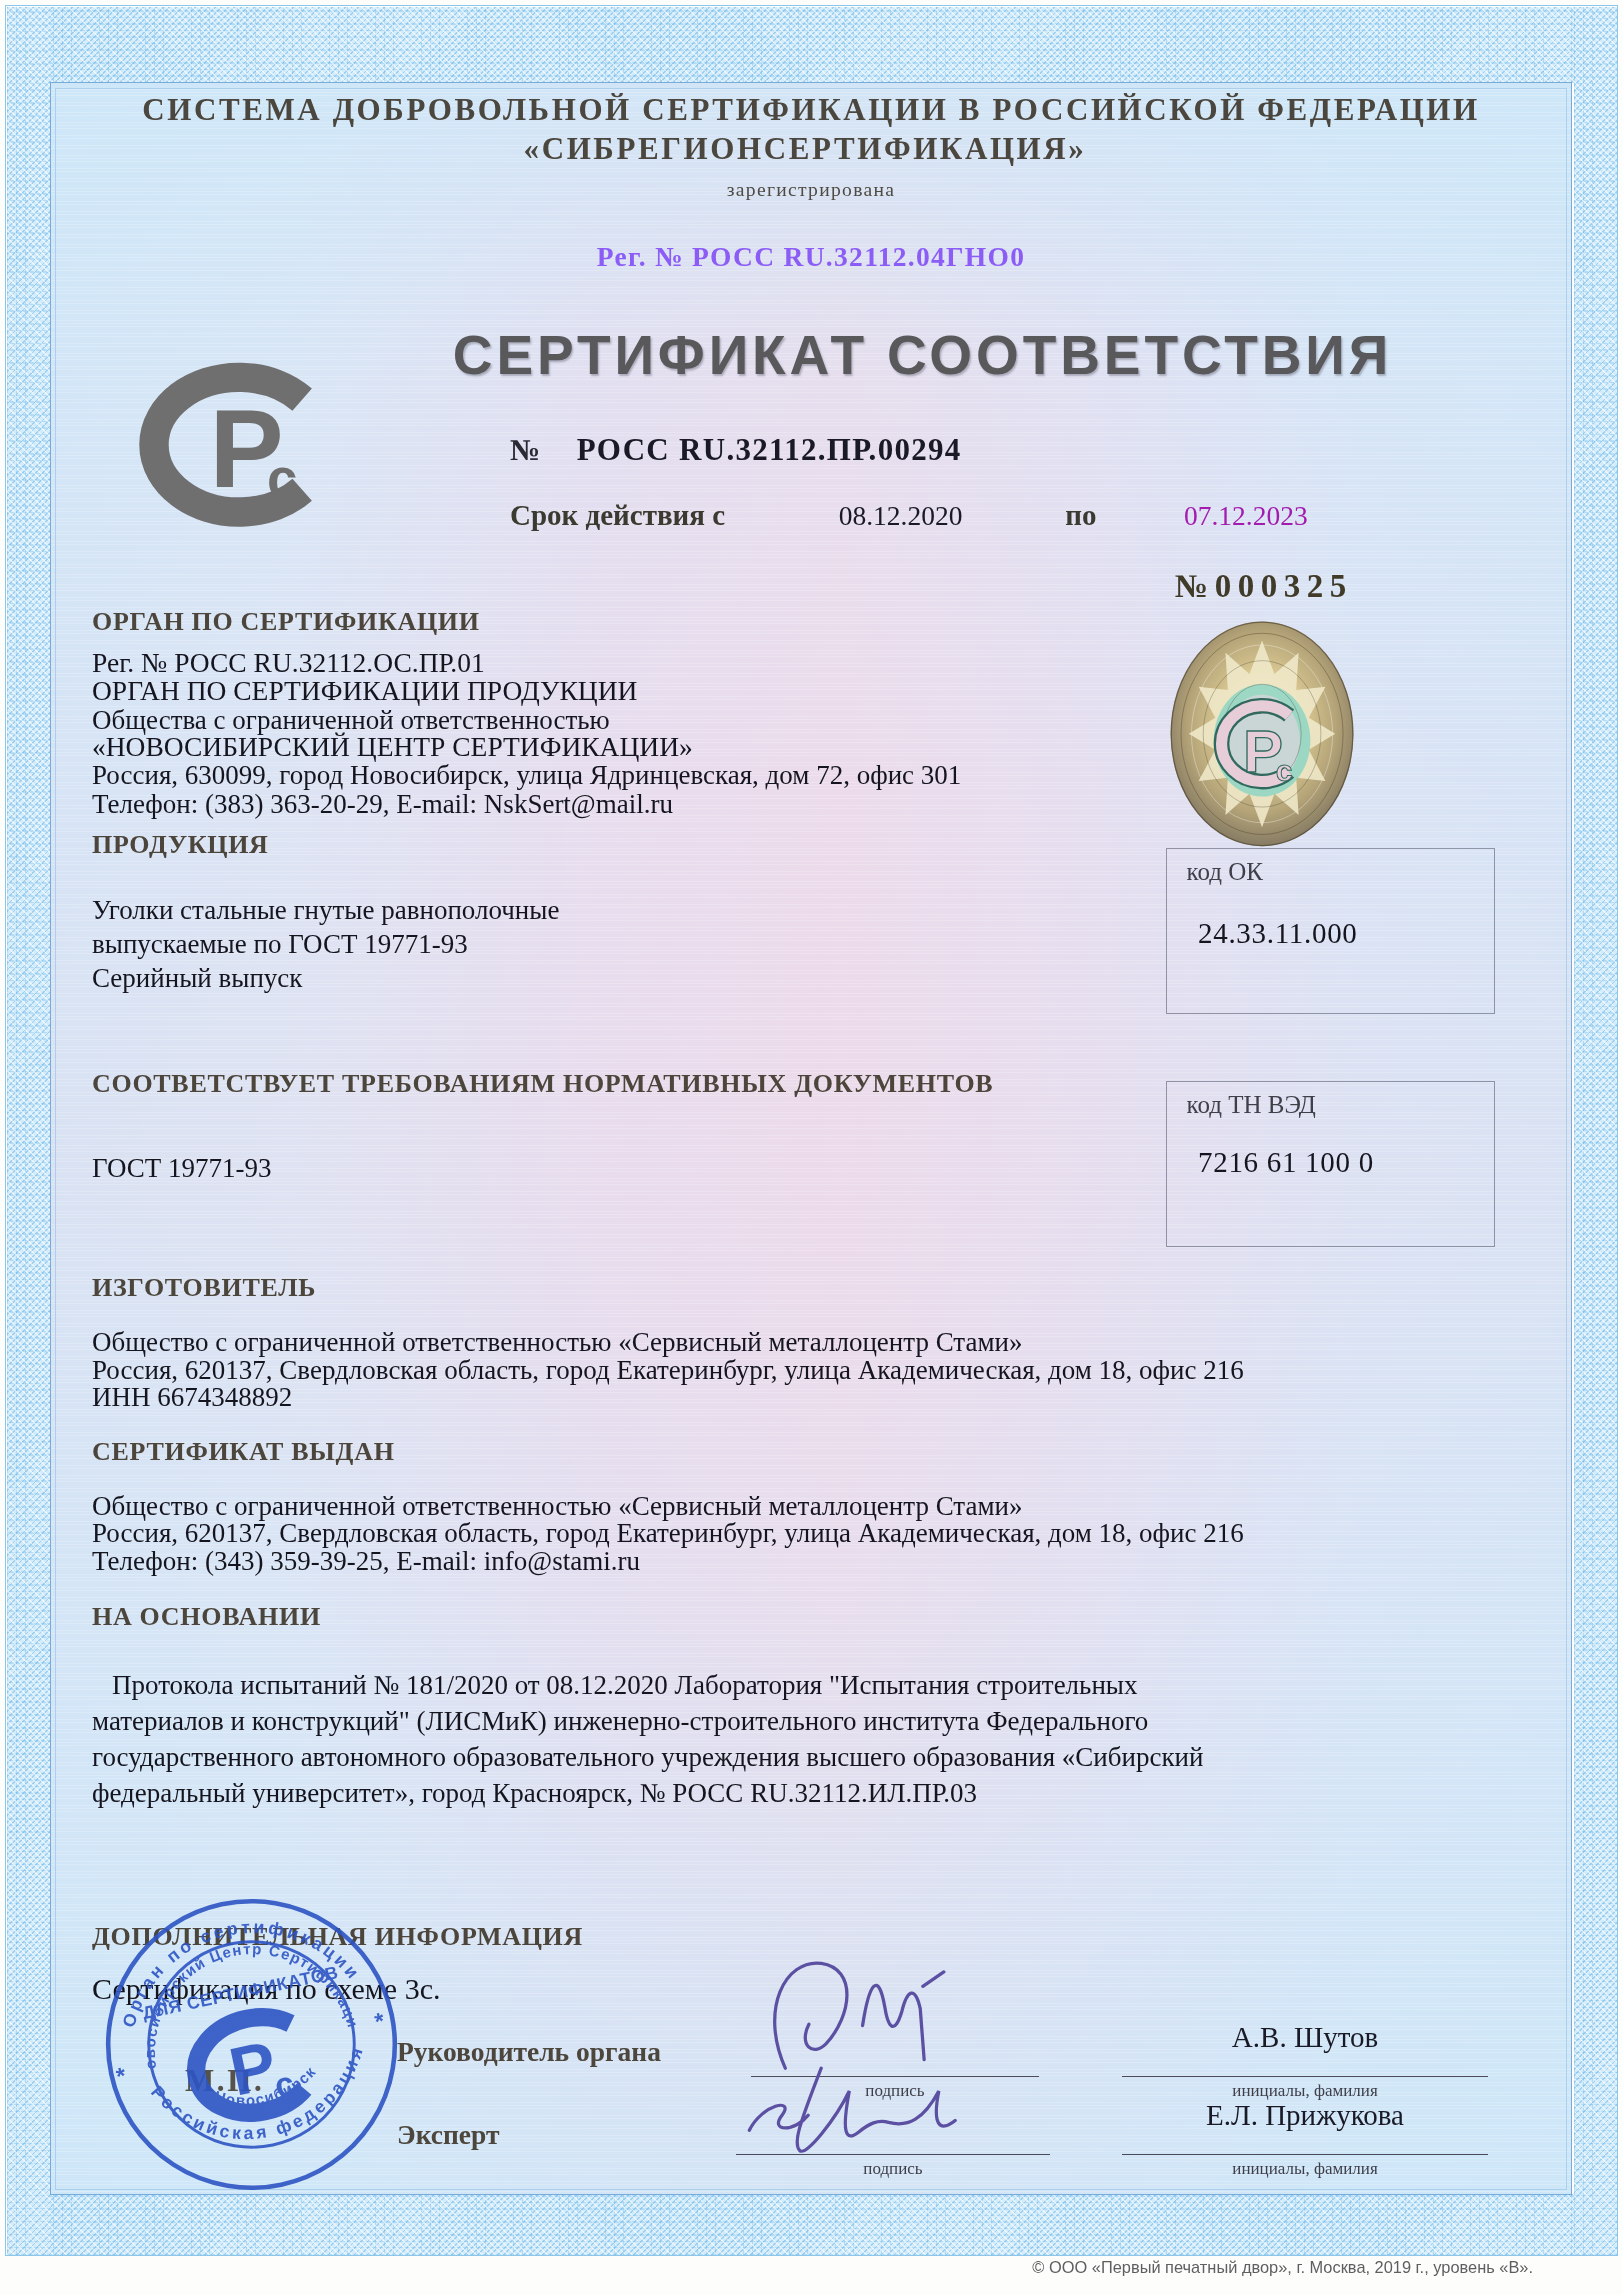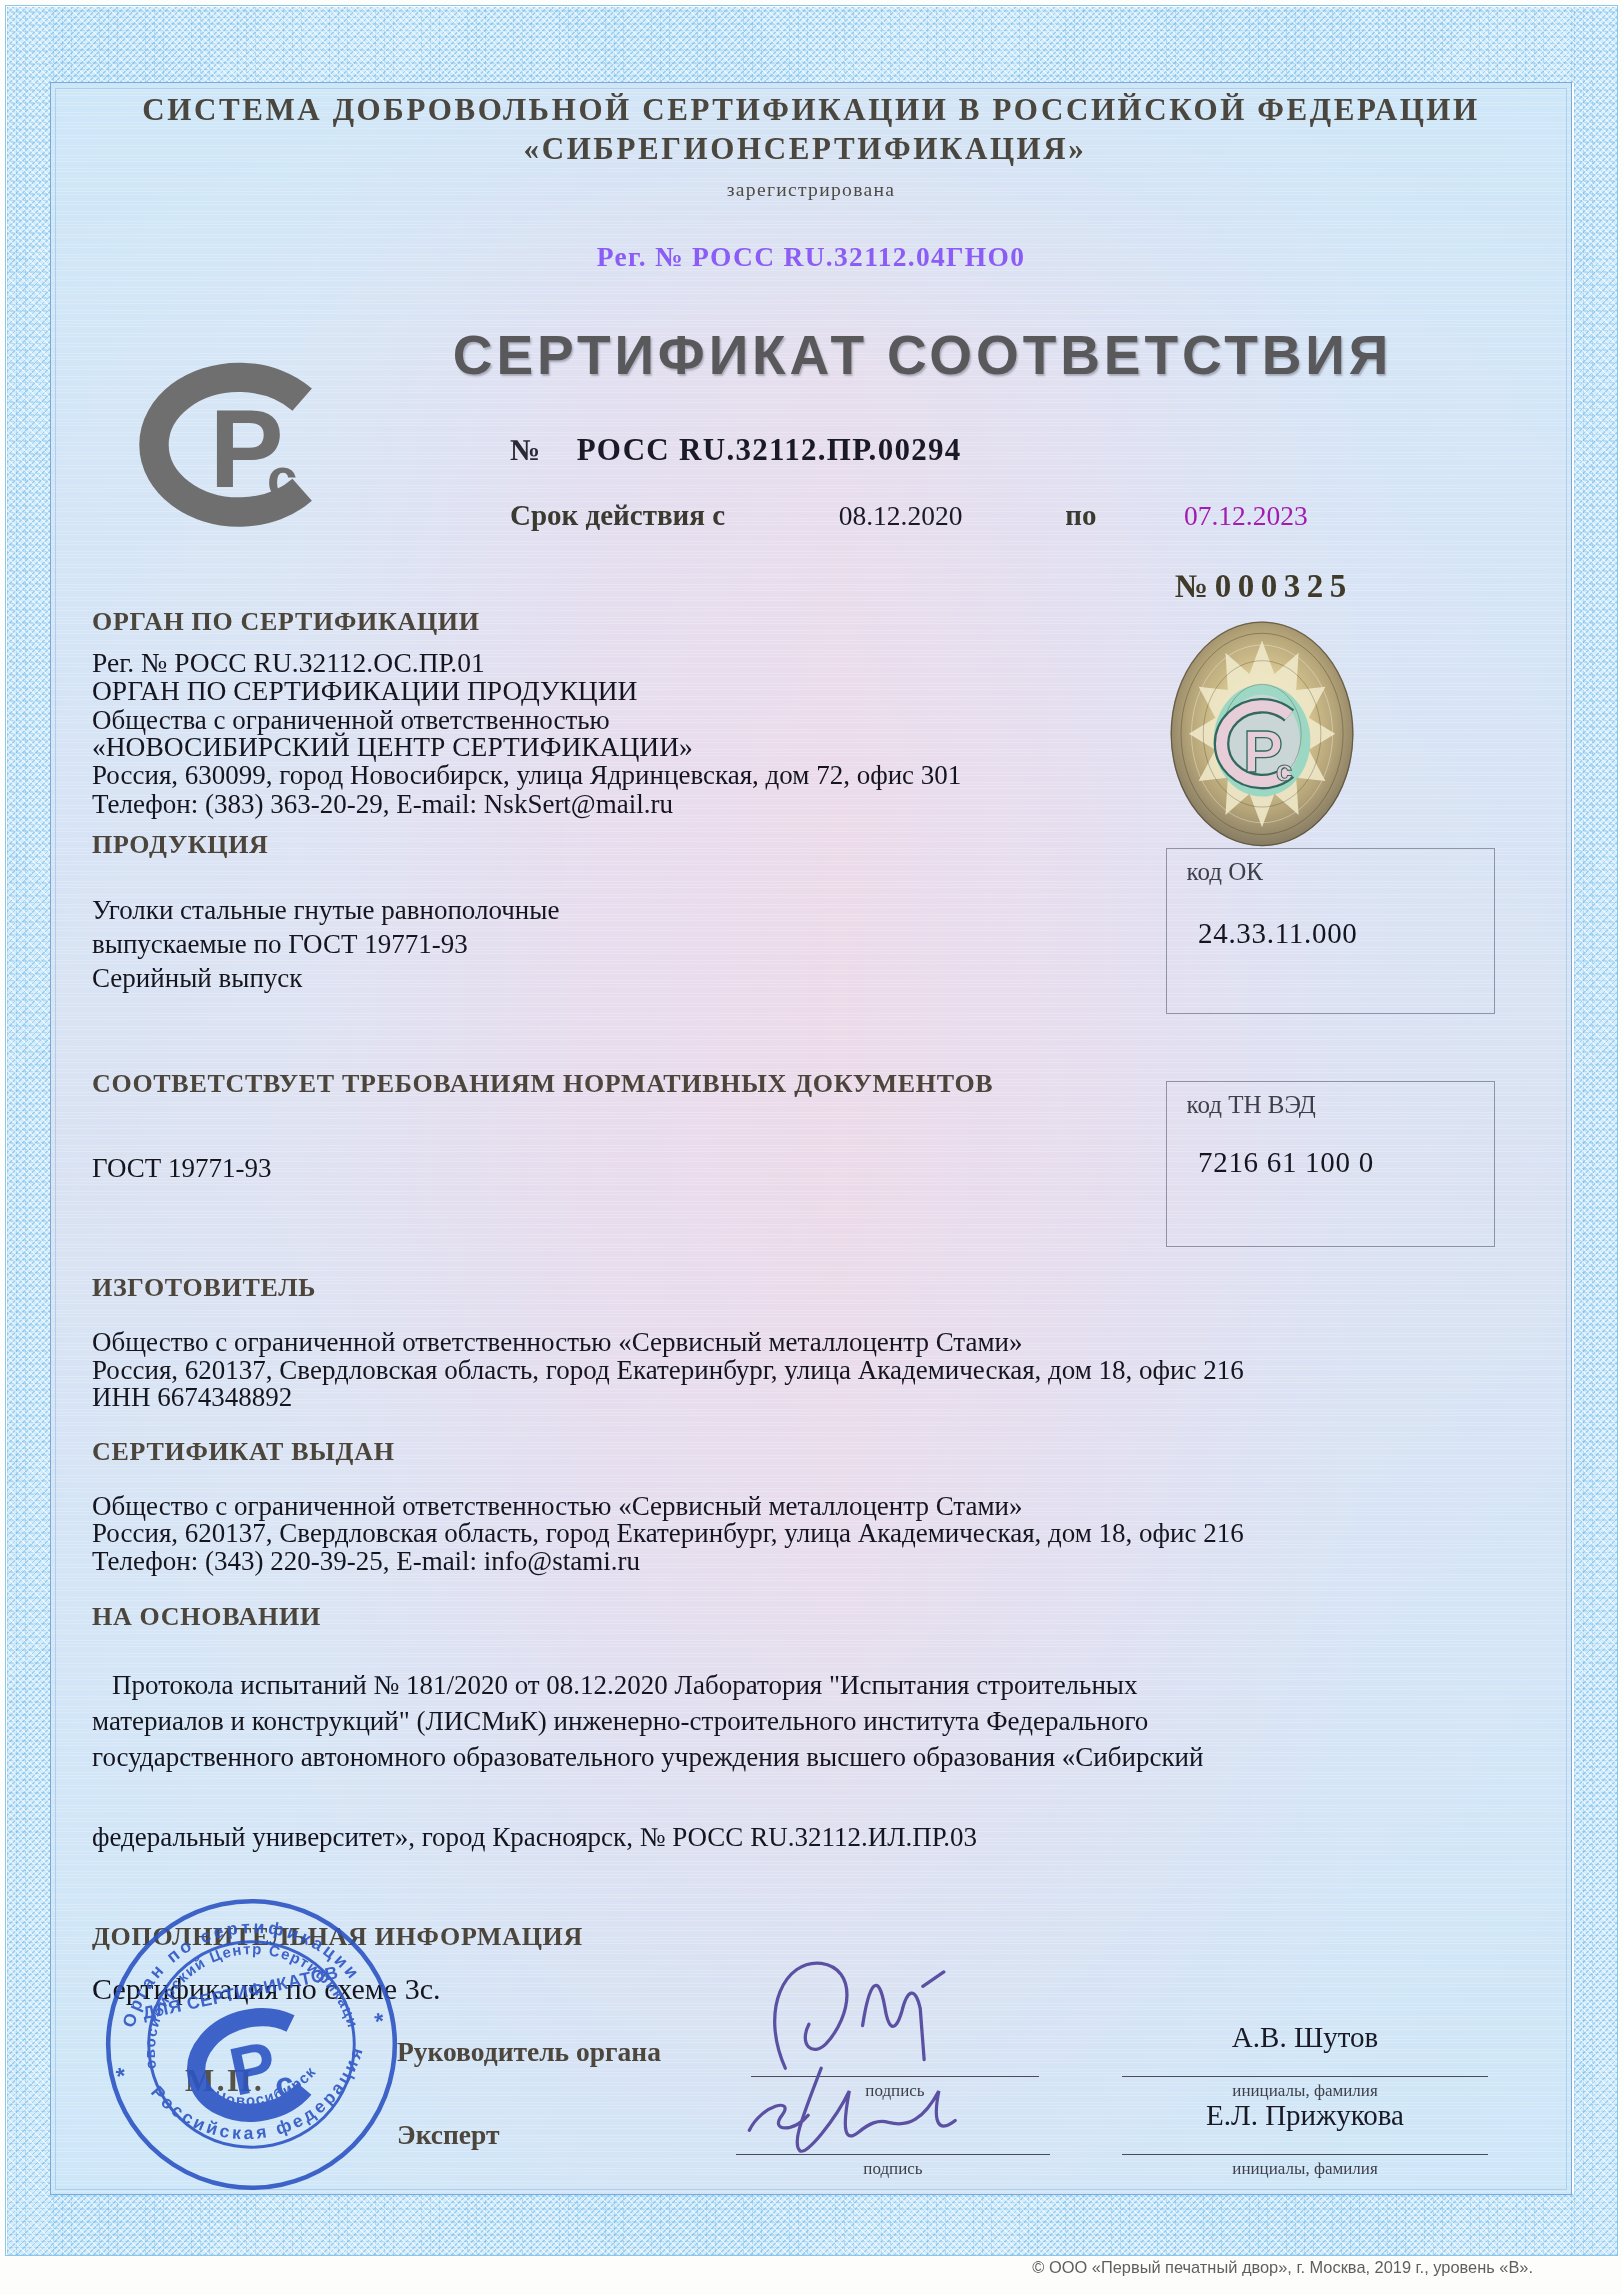--- a/index.html
+++ b/index.html
@@ -146,27 +146,27 @@
   </div>
 
   <div class="abs sechead" style="left:92px;top:1273px;">ИЗГОТОВИТЕЛЬ</div>
   <div class="abs bl" style="left:92px;top:1327px;">Общество с ограниченной ответственностью  «Сервисный металлоцентр Стами»</div>
   <div class="abs bl" style="left:92px;top:1355px;">Россия, 620137, Свердловская область, город Екатеринбург, улица Академическая, дом 18, офис 216</div>
   <div class="abs bl" style="left:92px;top:1382px;">ИНН  6674348892</div>
 
   <div class="abs sechead" style="left:92px;top:1437px;">СЕРТИФИКАТ ВЫДАН</div>
   <div class="abs bl" style="left:92px;top:1491px;">Общество с ограниченной ответственностью «Сервисный металлоцентр Стами»</div>
   <div class="abs bl" style="left:92px;top:1518px;">Россия, 620137, Свердловская область, город Екатеринбург, улица Академическая, дом 18, офис 216</div>
-  <div class="abs bl" style="left:92px;top:1546px;">Телефон: (343) 220-39-25, E-mail: info@stami.ru</div>
+  <div class="abs bl" style="left:92px;top:1546px;">Телефон: (343) 359-39-25, E-mail: info@stami.ru</div>
 
   <div class="abs sechead" style="left:92px;top:1602px;">НА ОСНОВАНИИ</div>
   <div class="abs bl" style="left:92px;top:1667px;line-height:36px;margin-left:20px;">Протокола испытаний № 181/2020 от 08.12.2020 Лаборатория "Испытания строительных</div>
   <div class="abs bl" style="left:92px;top:1703px;line-height:36px;">материалов и конструкций" (ЛИСМиК) инженерно-строительного института Федерального</div>
   <div class="abs bl" style="left:92px;top:1739px;line-height:36px;">государственного автономного образовательного учреждения высшего образования «Сибирский</div>
-  <div class="abs bl" style="left:92px;top:1775px;line-height:36px;margin-top:44px;">федеральный университет», город Красноярск, № РОСС RU.32112.ИЛ.ПР.03</div>
+  <div class="abs bl" style="left:92px;top:1775px;line-height:36px;">федеральный университет», город Красноярск, № РОСС RU.32112.ИЛ.ПР.03</div>
 
   <div class="abs sechead" style="left:92px;top:1922px;">ДОПОЛНИТЕЛЬНАЯ ИНФОРМАЦИЯ</div>
   <div class="abs bl" style="left:92px;top:1974px;font-size:30px;">Сертификация по схеме 3с.</div>
 
   <div class="abs mp" style="left:185px;top:2063px;">М.П.</div>
 
   <svg class="abs" style="left:101px;top:1894px;transform:rotate(-12deg);opacity:.9;" width="301" height="301" viewBox="0 0 460 460">
     <defs>
       <path id="arcTO" d="M 42 248 A 188 188 0 1 1 418 248"></path>
       <path id="arcTI" d="M 80 242 A 150 150 0 1 1 380 242"></path>

